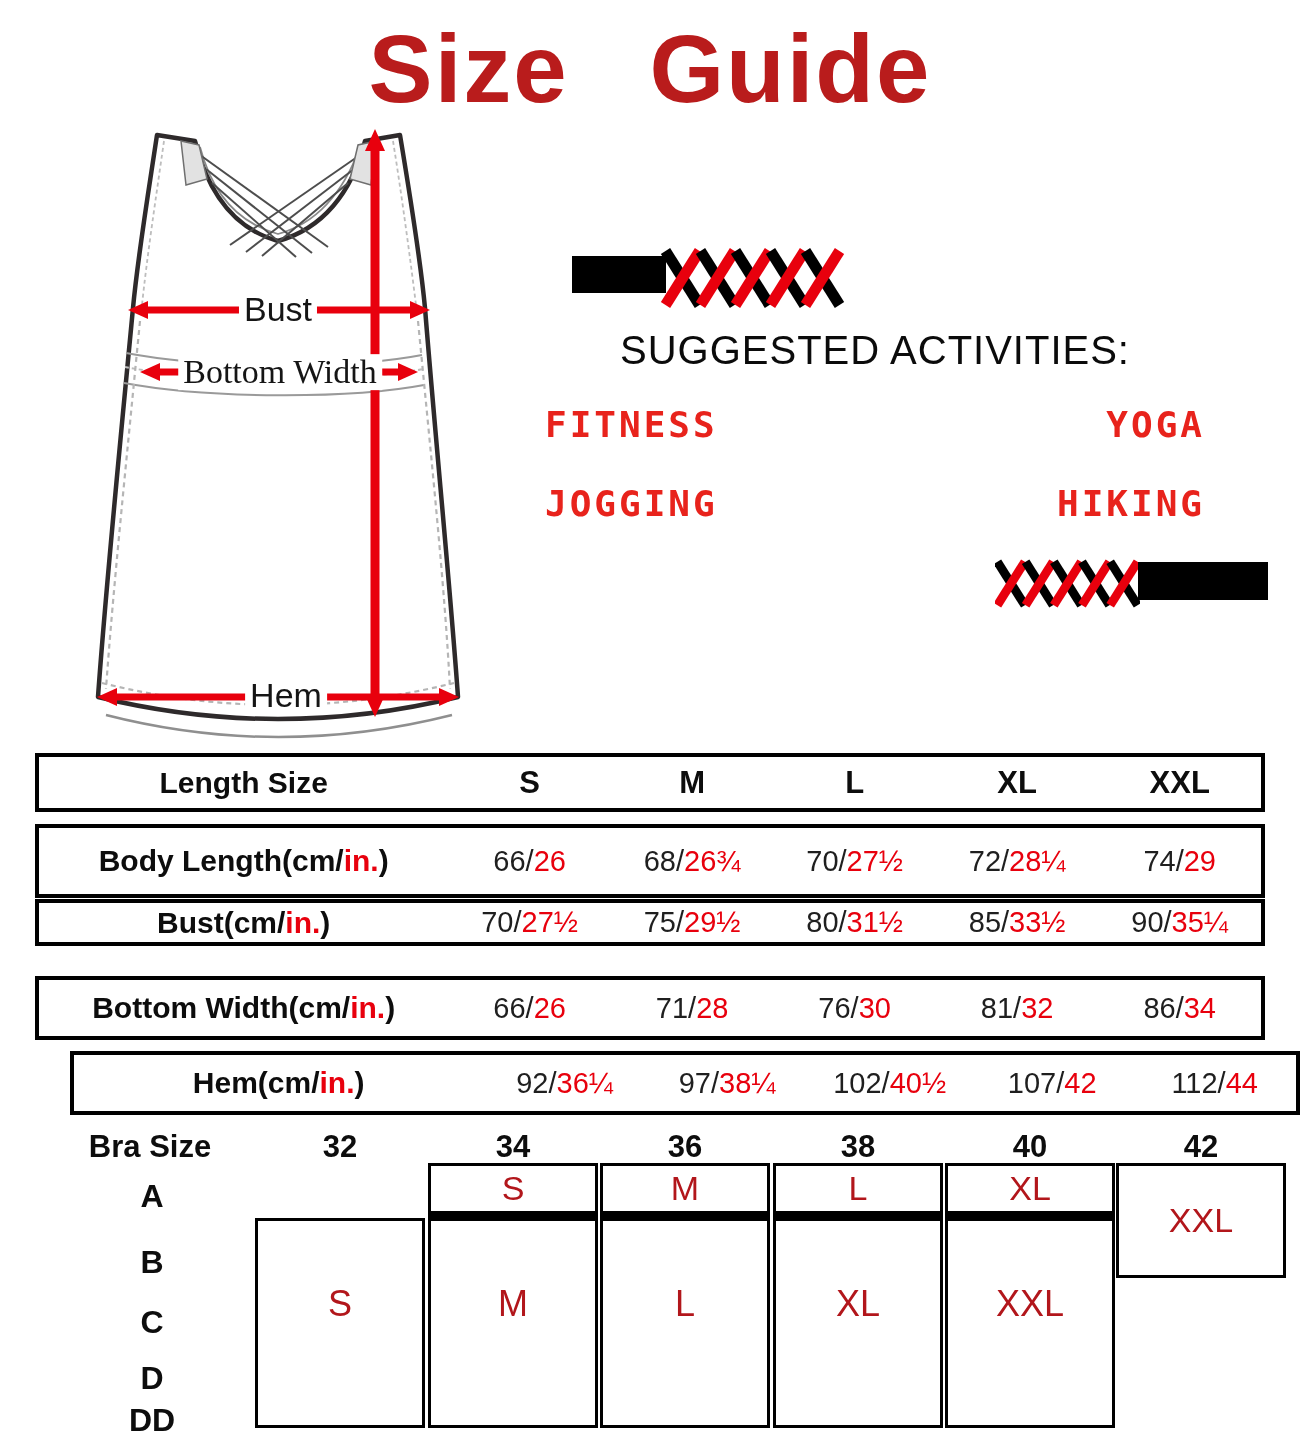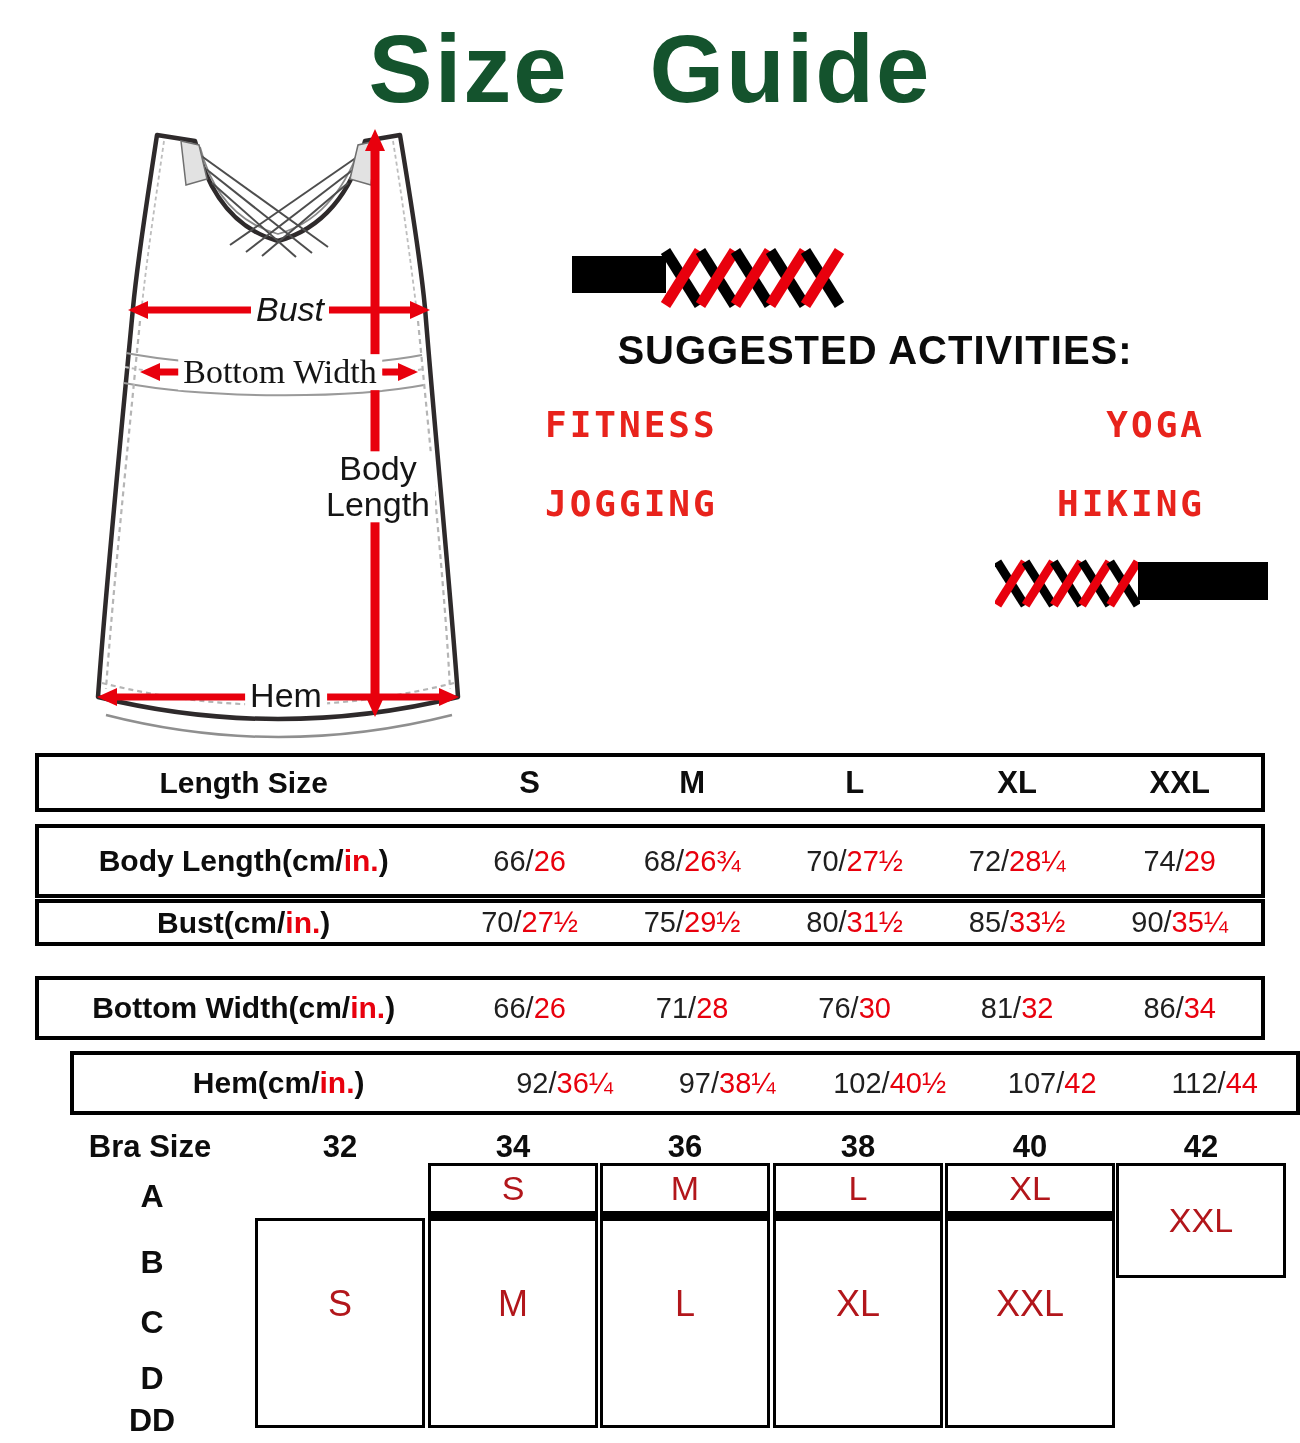--- a/index.html
+++ b/index.html
@@ -5,36 +5,36 @@
   html,body{margin:0;padding:0;}
   body{
     width:1300px;height:1443px;position:relative;background:#fff;overflow:hidden;
     font-family:"Liberation Sans","DejaVu Sans",sans-serif;color:#000;
   }
   .abs{position:absolute;}
 
   
   .page-title{
     left:0;top:14px;width:1300px;text-align:center;
-    font-size:96px;font-weight:bold;letter-spacing:2px;word-spacing:52px;color:#14532d;
+    font-size:96px;font-weight:bold;letter-spacing:2px;word-spacing:52px;color:#b91c1c;
   }
 
   
   .diagram-wrap{left:60px;top:125px;width:420px;height:620px;}
   .diagram-label{
     position:absolute;transform:translate(-50%,-50%);
     background:#fff;padding:0 5px;font-size:34px;color:#151515;
     white-space:nowrap;text-align:center;line-height:1.05;
   }
 
   
   .bar{background:#000;}
   .promo-heading{
     left:545px;top:328px;width:660px;text-align:center;
-    font-size:40px;font-weight:bold;letter-spacing:1px;color:#0b0b0b;
+    font-size:40px;font-weight:normal;letter-spacing:1px;color:#0b0b0b;
   }
   .activities{
     left:545px;width:660px;display:flex;justify-content:space-between;align-items:center;
     font-family:"DejaVu Sans Mono","Liberation Mono",monospace;
     font-weight:bold;font-size:36px;color:#e8231c;letter-spacing:3px;white-space:nowrap;
   }
   .activities.row1{top:404px;gap:42px;}
   .activities.row2{top:483px;gap:89px;}
 
   
@@ -110,23 +110,22 @@
       <line x1="315" y1="20" x2="315" y2="578" stroke-width="9"></line>
       <polygon points="315,4 305,26 325,26" stroke="none"></polygon>
       <polygon points="315,592 305,570 325,570" stroke="none"></polygon>
 
       <line x1="52" y1="572" x2="386" y2="572" stroke-width="7"></line>
       <polygon points="37,572 57,563 57,581" stroke="none"></polygon>
       <polygon points="399,572 379,563 379,581" stroke="none"></polygon>
     </g>
   </svg>
   
-  <div class="diagram-label" style="left:230px;top:185px;font-style:italic;">Bust</div>
+  <div class="diagram-label" style="left:218px;top:185px;">Bust</div>
   <div class="diagram-label" style="left:220px;top:247px;font-family:Liberation Serif, serif;">Bottom Width</div>
-  <div class="diagram-label" style="left:318px;top:362px;"><span>Body</span><br><span>Length</span></div>
   <div class="diagram-label" style="left:226px;top:571px;">Hem</div>
 </div>
 
 <div class="abs bar" style="left:572px;top:256px;width:94px;height:37px;"></div>
 <svg class="abs" style="left:660px;top:248px;" width="185" height="60" viewBox="0 0 180 60">
   <g stroke-linecap="butt">
     <line x1="3" y1="3" x2="37" y2="57" stroke="#000" stroke-width="11"></line>
       <line x1="37" y1="3" x2="3" y2="57" stroke="#e8000d" stroke-width="11"></line>
     <line x1="38" y1="3" x2="72" y2="57" stroke="#000" stroke-width="11"></line>
       <line x1="72" y1="3" x2="38" y2="57" stroke="#e8000d" stroke-width="11"></line>

